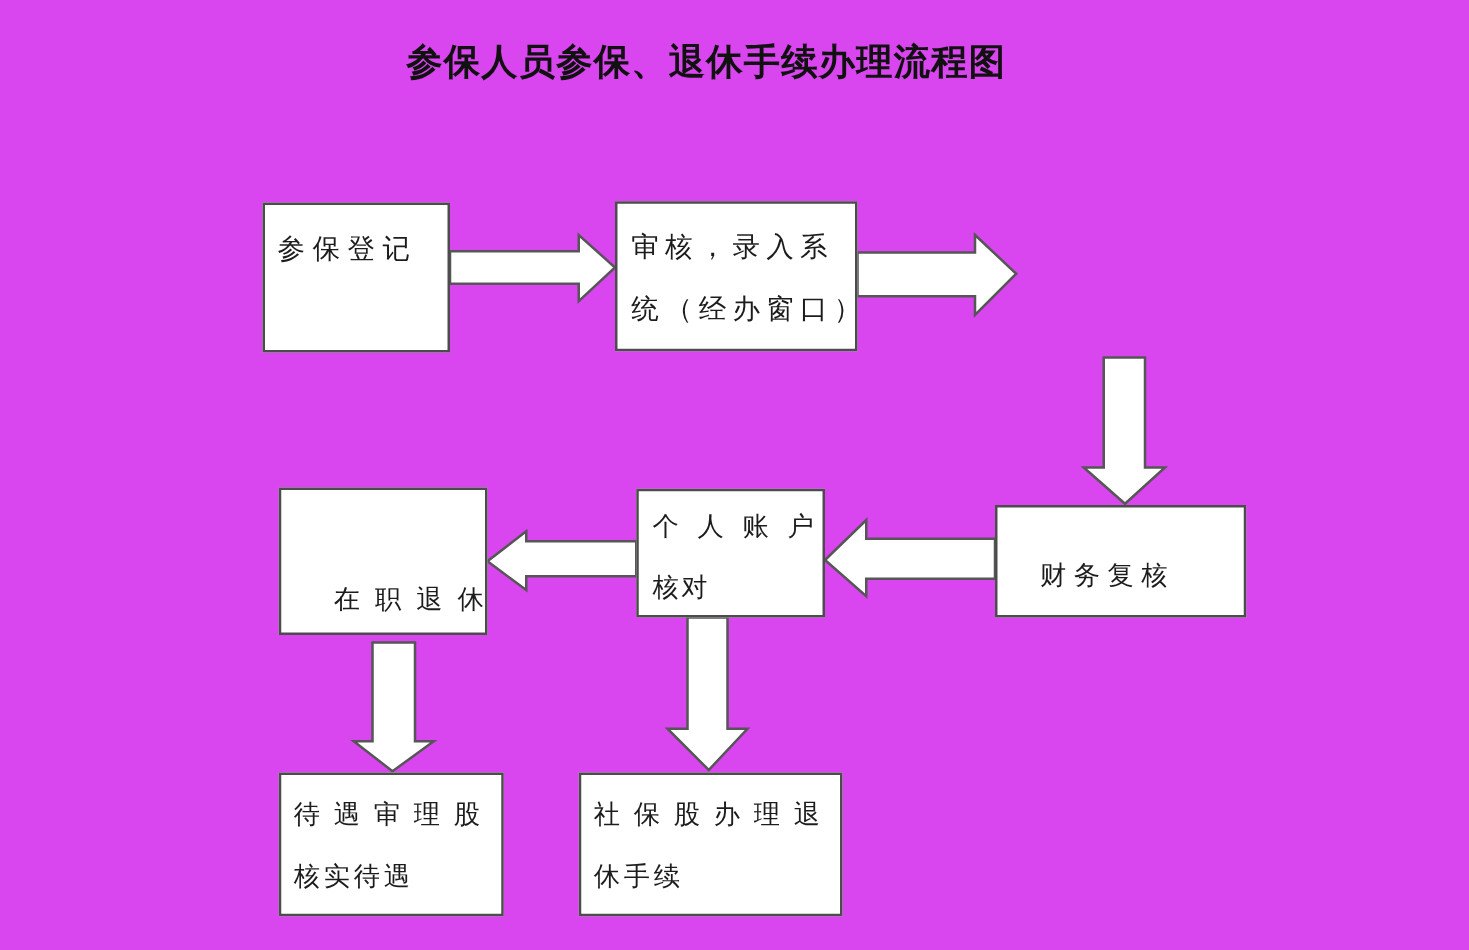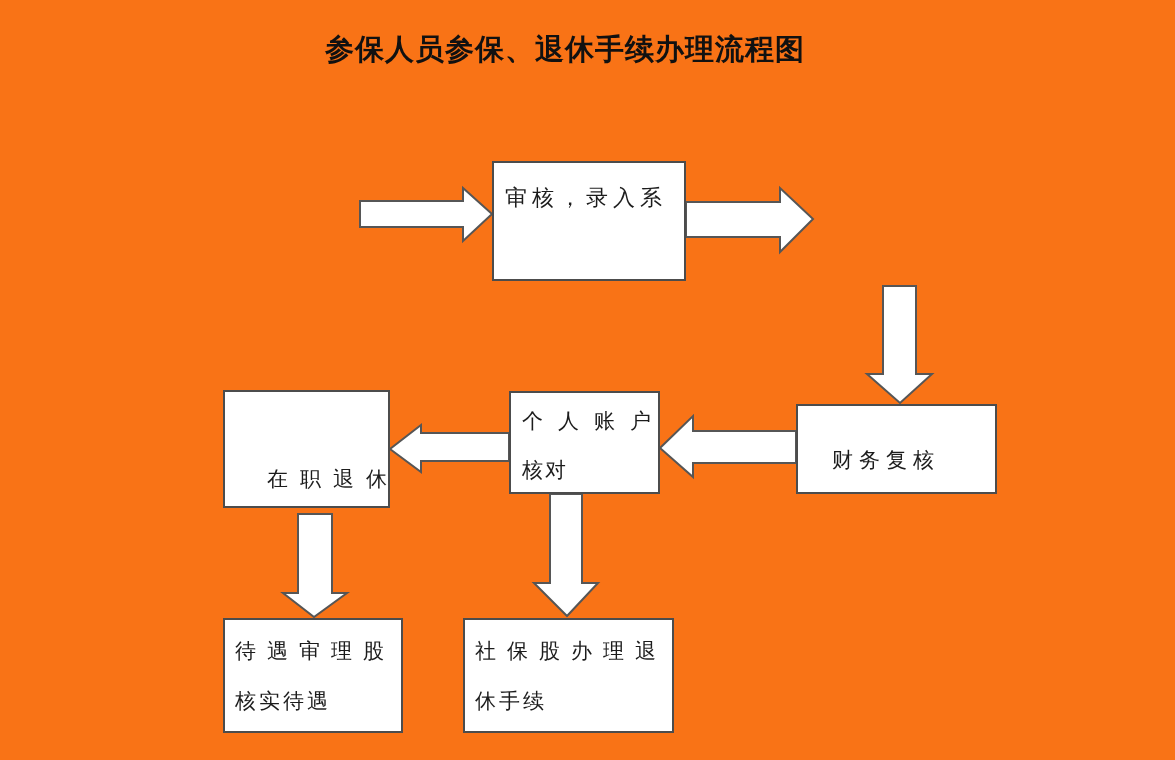--- a/index.html
+++ b/index.html
@@ -1,20 +1,20 @@
 <!DOCTYPE html>
 <html><head>
 <meta charset="utf-8">
 <style>
   html, body { margin: 0; padding: 0; background: #ffffff; }
   .canvas {
     position: relative;
     width: 1175px;
     height: 760px;
-    background: #f97316;
+    background: #d946ef;
     font-family: "Liberation Serif", serif;
     color: #1c1c1c;
     overflow: hidden;
   }
   .title {
     position: absolute;
     left: 0;
     top: 30px;
     width: 1130px;
     text-align: center;
@@ -69,23 +69,27 @@
   <svg class="arrows" width="1175" height="760" viewBox="0 0 1175 760">
     <polygon points="360,201 463,201 463,188 492,214 463,241 463,227 360,227"></polygon>
     <polygon points="686,202 780,202 780,188 813,219 780,252 780,237 686,237"></polygon>
     <polygon points="883,286 883,374 867,374 900,403 932,374 916,374 916,286"></polygon>
     <polygon points="796,431 693,431 693,416 660,448 693,477 693,463 796,463"></polygon>
     <polygon points="509,433 421,433 421,425 390,449 421,472 421,461 509,461"></polygon>
     <polygon points="298,514 332,514 332,593 347,593 314,617 283,593 298,593"></polygon>
     <polygon points="550,494 582,494 582,583 598,583 567,616 534,583 550,583"></polygon>
   </svg>
 
+  <div class="node n-enroll">
+    <span class="ln ln-0">参保登记</span>
+  </div>
 
   <div class="node n-review">
     <span class="ln ln-0">审核，录入系</span>
+    <span class="ln ln-1">统（经办窗口）</span>
   </div>
 
 
   <div class="node n-finance">
     <span class="ln ln-0">财务复核</span>
   </div>
 
   <div class="node n-account">
     <span class="ln ln-0">个人账户</span>
     <span class="ln ln-1">核对</span>

